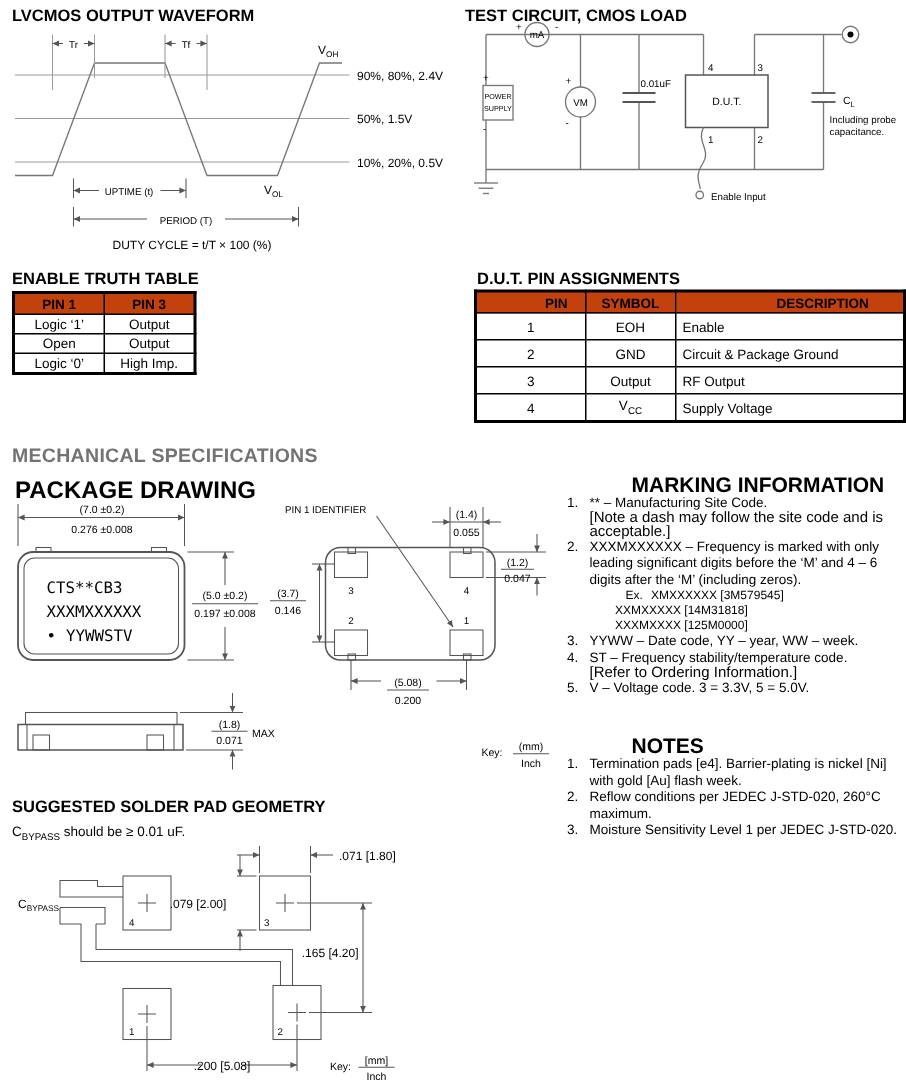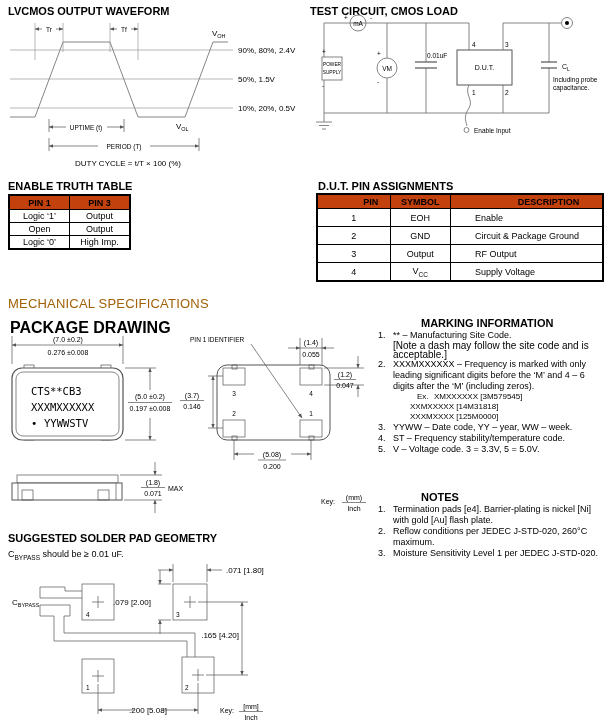--- a/index.html
+++ b/index.html
@@ -1,35 +1,35 @@
 <!DOCTYPE html>
 <html><head>
 <meta charset="utf-8">
 <style>
   html,body{margin:0;padding:0;}
   body{width:604px;height:720px;position:relative;background:#ffffff;
        font-family:"Liberation Sans",sans-serif;color:#000;overflow:hidden;}
   .abs{position:absolute;}
   .h1{font-size:11px;font-weight:bold;}
   .h2{font-size:16px;font-weight:bold;}
-  .h-mech{font-size:13px;font-weight:normal;color:#a16207;letter-spacing:.2px;}
+  .h-mech{font-size:13px;font-weight:bold;color:#737373;letter-spacing:.2px;}
   table.tbl{border-collapse:collapse;font-size:9px;}
   table.tbl td,table.tbl th{border:1px solid #000;text-align:center;padding:0 2px;}
   table.tbl th{background:#c2410c;font-weight:bold;}
   table.tbl{border:2px solid #000;}
   .et td{height:12px;width:55px;}
   .et th{height:13px;width:55px;}
   .dt th{height:13px;}
   .dt td{height:17px;}
   .dt .c-pin{width:43px;padding-left:36px;}
   .dt .c-sym{width:64px;}
   .dt .c-desc{width:124px;padding-left:46px;}
-  .dt td.desc{text-align:left;padding-left:24px;}
+  .dt td.desc{text-align:left;padding-left:4px;}
   .col{width:224px;font-size:9px;line-height:11px;}
-  .col .title{font-size:11px;font-weight:bold;margin-bottom:1px;padding-left:43px;}
+  .col .title{font-size:14px;font-weight:bold;margin-bottom:1px;padding-left:43px;}
   .mi-item{display:flex;}
   .mi-num{width:15px;flex:none;}
   .mi-txt{flex:1;}
   .mi-note{margin-left:15px;font-size:10px;line-height:9px;}
   .ex-row{margin-left:15px;font-size:8px;line-height:10px;display:flex;padding-left:24px;}
   .ex-lab{width:17px;flex:none;}
   .ex-cont{margin-left:32px;font-size:8px;line-height:10px;}
   .sub-note{font-size:9px;}
   sub{font-size:6.5px;}
   svg text{font-family:"Liberation Sans",sans-serif;fill:#000;}
@@ -363,31 +363,32 @@
   <div class="ex-cont">XXMXXXXX [14M31818]</div>
   <div class="ex-cont">XXXMXXXX [125M0000]</div>
   <div class="mi-item">
     <span class="mi-num">3.</span>
     <span class="mi-txt">YYWW – Date code, YY – year, WW – week.</span>
   </div>
   <div class="mi-item">
     <span class="mi-num">4.</span>
     <span class="mi-txt">ST – Frequency stability/temperature code.</span>
   </div>
+  <div class="mi-note">[Refer to Ordering Information.]</div>
   <div class="mi-item">
     <span class="mi-num">5.</span>
     <span class="mi-txt">V – Voltage code.  3 = 3.3V, 5 = 5.0V.</span>
   </div>
 </div>
 
 <div class="abs col" style="left:378px;top:468px;margin-top:24px;">
   <div class="title">NOTES</div>
   <div class="mi-item">
     <span class="mi-num">1.</span>
-    <span class="mi-txt">Termination pads [e4].  Barrier-plating is nickel [Ni] with gold [Au] flash plate.</span>
+    <span class="mi-txt">Termination pads [e4].  Barrier-plating is nickel [Ni] with gold [Au] flash week.</span>
   </div>
   <div class="mi-item">
     <span class="mi-num">2.</span>
     <span class="mi-txt">Reflow conditions per JEDEC J-STD-020, 260°C maximum.</span>
   </div>
   <div class="mi-item">
     <span class="mi-num">3.</span>
     <span class="mi-txt">Moisture Sensitivity Level 1 per JEDEC J-STD-020.</span>
   </div>
 </div>

